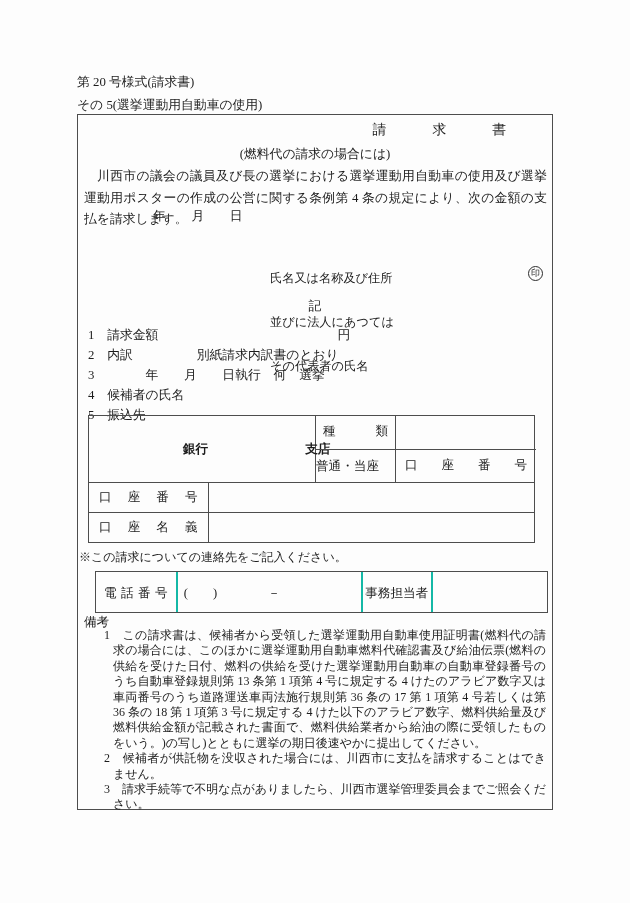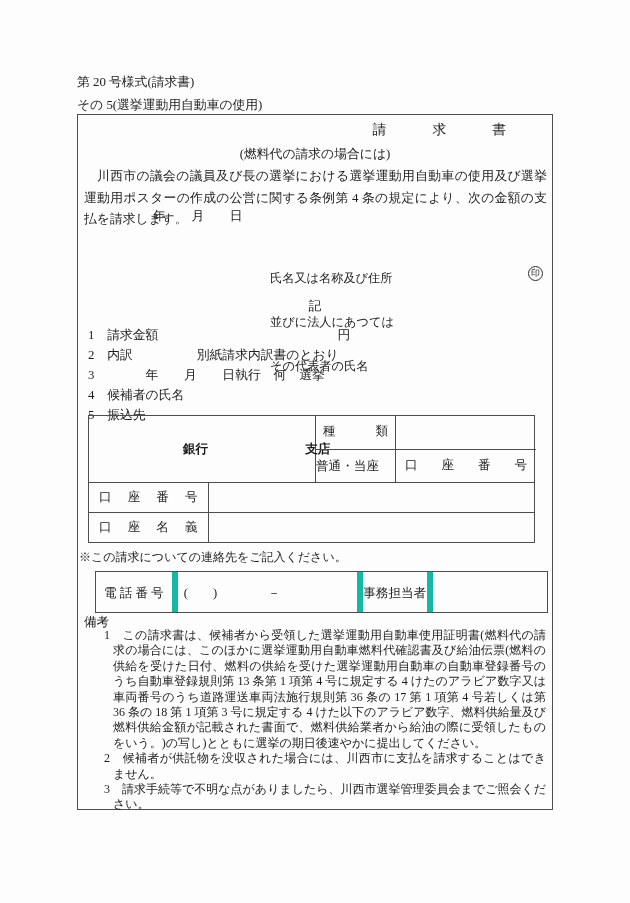--- a/index.html
+++ b/index.html
@@ -64,21 +64,21 @@
     text-align:justify; text-align-last:justify;
   }
   .bt-value { width:327px; }
 
   .contact-note { top:434px; left:1px; font-size:12px; }
 
   .phone-table {
     top:456px; left:17px; width:453px; height:42px; border:1px solid #4d4d4d;
     display:flex; font-size:12.6px;
   }
-  .pt-cell { border-right:6px solid #14b8a6; padding-top:13px; }
+  .pt-cell { border-right:2px solid #14b8a6; padding-top:13px; }
   .pt-phone-label { width:82px;  padding-left:8px; padding-right:8px; text-align:justify; text-align-last:justify; }
   .pt-phone-value { width:186px; padding-left:6px; white-space:pre; }
   .pt-staff-label { width:70px;  text-align:center; }
   .pt-staff-value { width:115px; border-right:none; }
 
   .remarks-label { top:499px; left:6px; font-size:12.6px; }
   .remarks-notes {
     top:513px; left:35px; width:433px; font-size:12px; line-height:15.4px;
     text-align:justify;
   }

